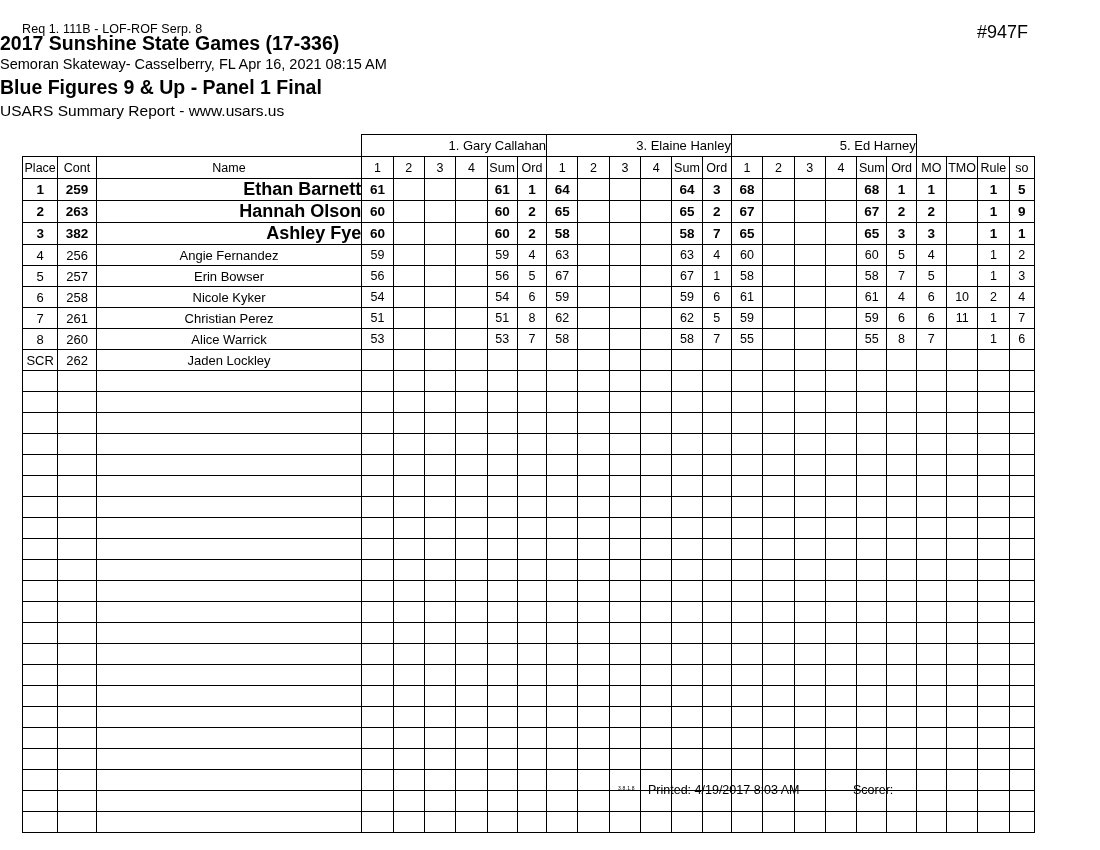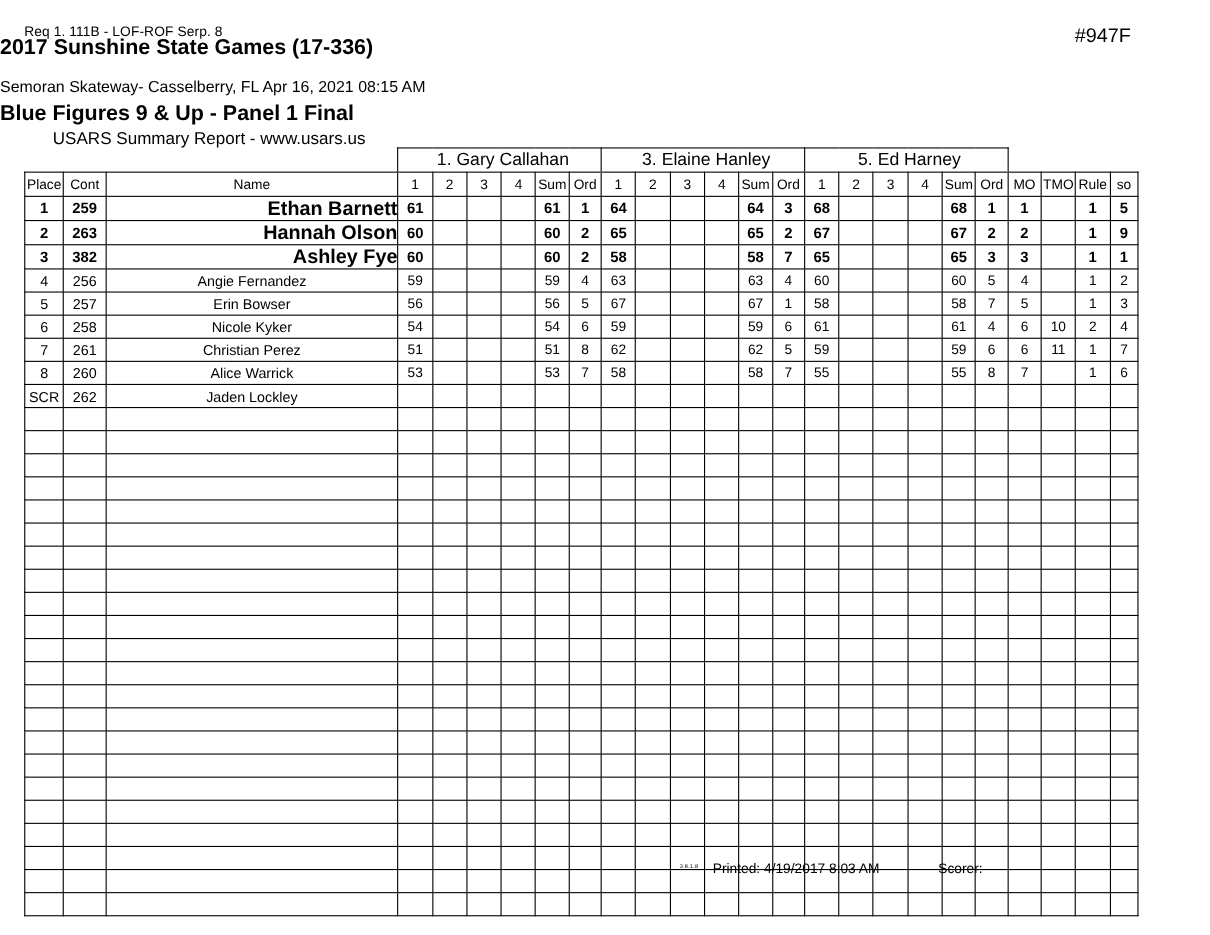--- a/index.html
+++ b/index.html
@@ -47,33 +47,31 @@
   .title-main {
     font-size: 19.5px;
     font-weight: bold;
     line-height: 22px;
     white-space: nowrap;
   }
   .title-venue {
     font-size: 14.5px;
     line-height: 20px;
     white-space: nowrap;
-    margin-top: 16px;
   }
   .title-event {
     font-size: 19.5px;
     font-weight: bold;
     line-height: 26px;
     white-space: nowrap;
   }
   .title-report {
     font-size: 15.5px;
     line-height: 22px;
     white-space: nowrap;
-    margin-left: 48px;
   }
 
   
   .sheet-wrap {
     position: absolute;
     left: 22px;
     top: 134px;
     width: 1013px;
   }
   table.scoresheet {
@@ -94,23 +92,23 @@
   }
   
   tr.judge-band td {
     border: none;
     height: 21px;
   }
   tr.judge-band td.jb-spacer { border: none; }
   tr.judge-band td.jb-name {
     border: 1px solid #000;
     border-bottom: none;
-    text-align: center;
+    text-align: right;
     padding-left: 6px;
-    font-size: 16px;
+    font-size: 13px;
     margin-left: 40px;
   }
 
   
   tr.colhead td {
     height: 21px;
     font-size: 12.5px;
   }
   td.h-left {
     text-align: left;

